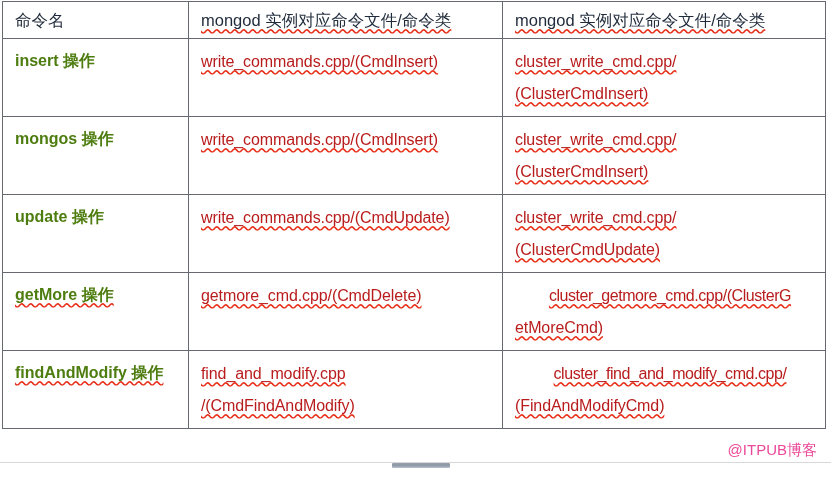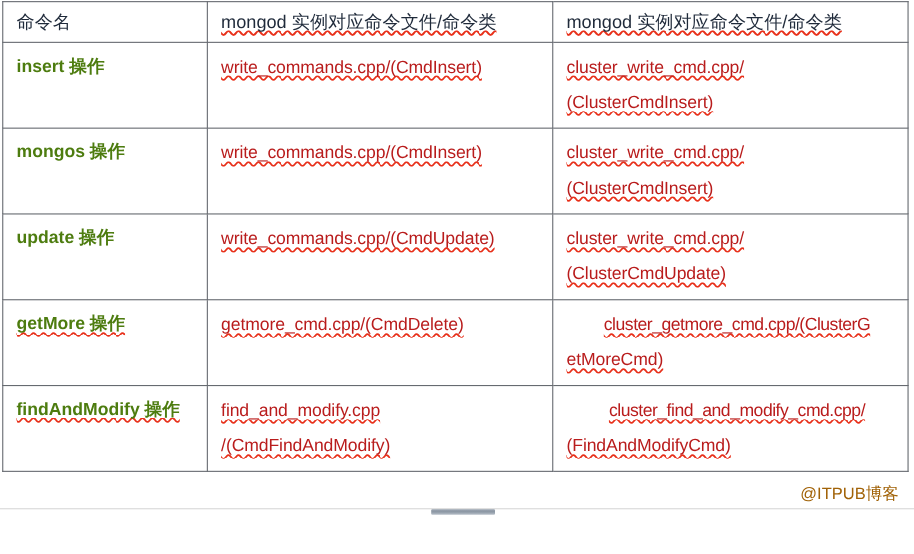--- a/index.html
+++ b/index.html
@@ -91,21 +91,21 @@
     text-underline-offset: 2px;
   }
 
   
   .watermark {
     position: absolute;
     right: 14px;
     bottom: 9px;
     font-size: 15px;
     line-height: 18px;
-    color: #a16207;
+    color: #ec4899;
     white-space: nowrap;
     pointer-events: none;
     user-select: none;
   }
 
   
   .bottom-bar {
     position: absolute;
     left: 392px;
     bottom: 0px;

